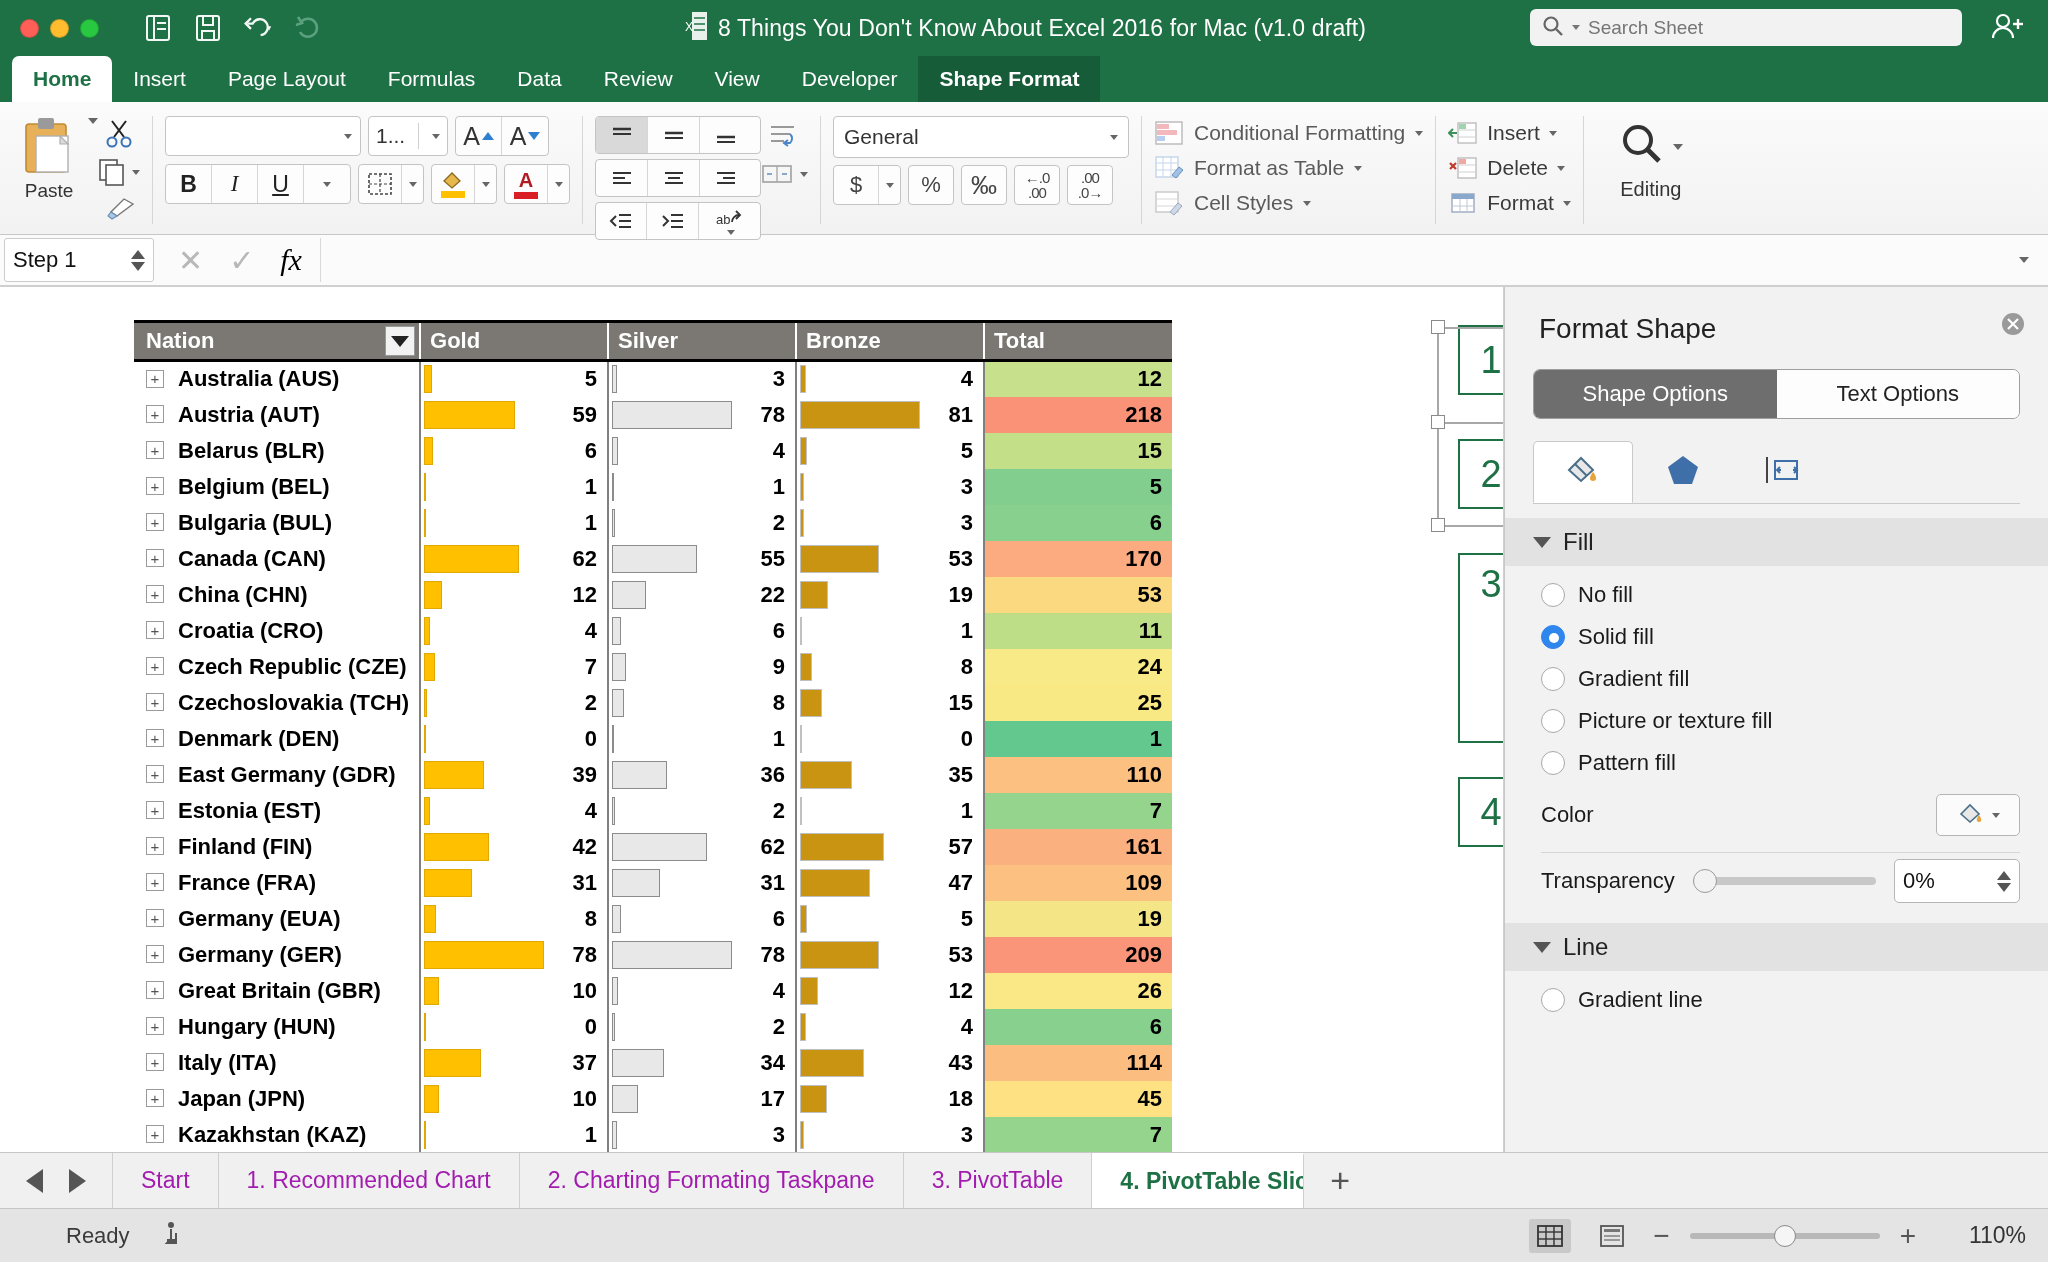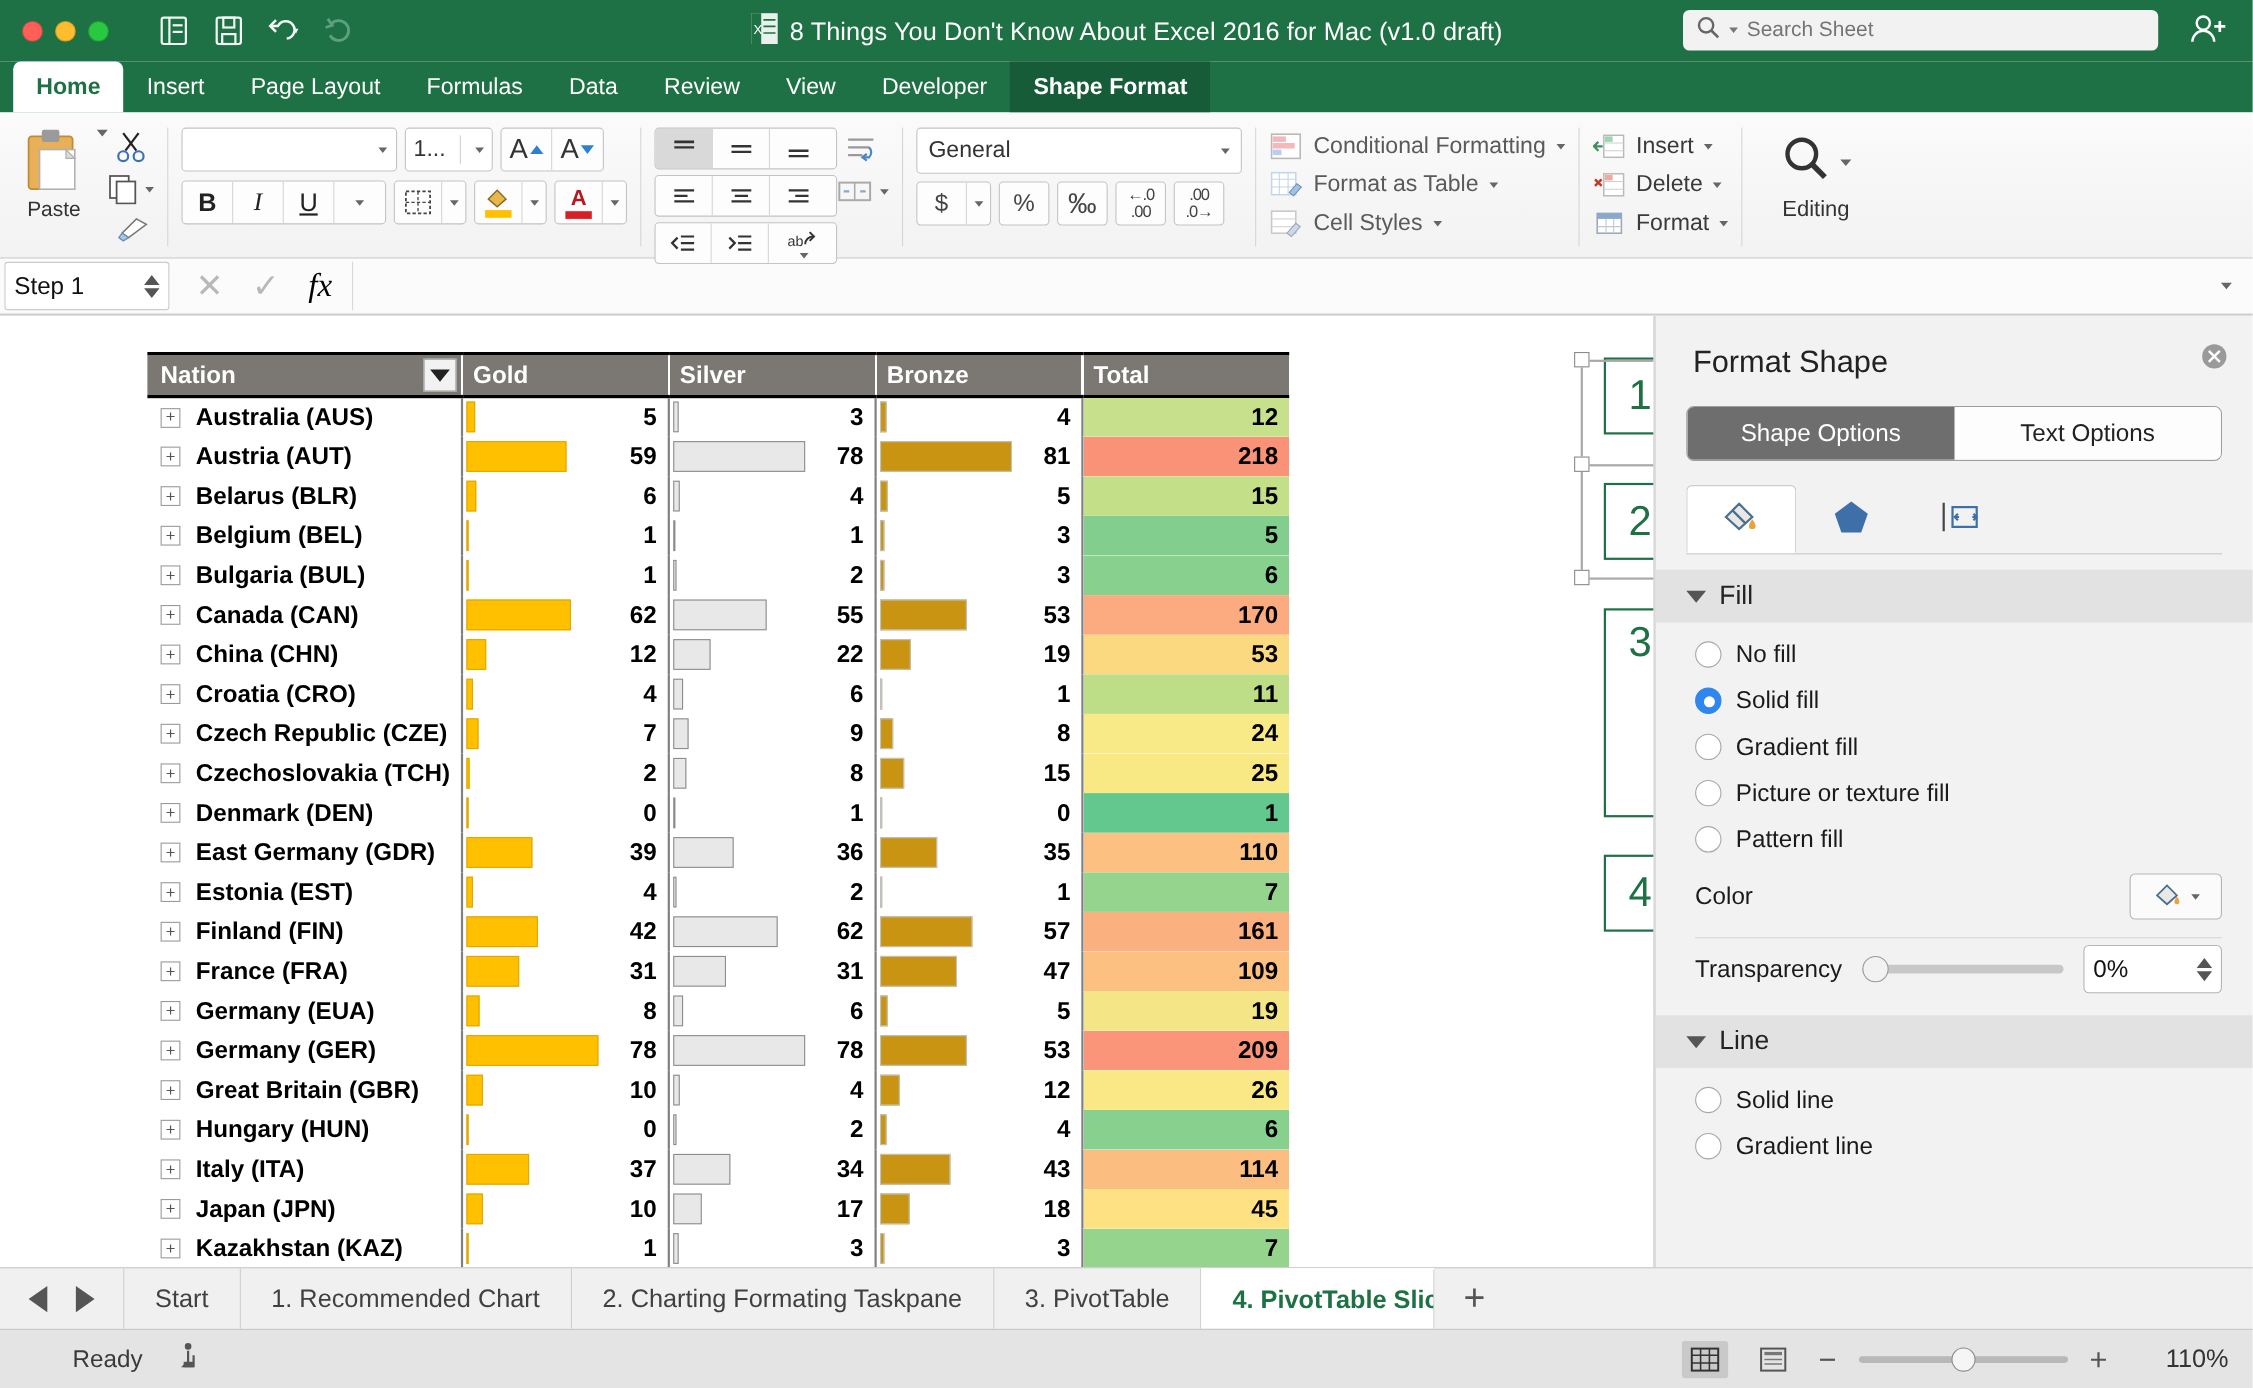--- a/index.html
+++ b/index.html
@@ -241,21 +241,21 @@
 
   
   .tabbar {
     flex: 0 0 56px; background: #f0f0f0; display: flex; align-items: stretch;
     border-top: 1px solid #c6c6c6;
   }
   .navarrows { display: flex; align-items: center; gap: 26px; padding: 0 26px; border-right: 1px solid #cfcfcf; }
   .nav-l { width: 0; height: 0; border-top: 12px solid transparent; border-bottom: 12px solid transparent; border-right: 17px solid #555; }
   .nav-r { width: 0; height: 0; border-top: 12px solid transparent; border-bottom: 12px solid transparent; border-left: 17px solid #555; }
   .stab {
-    display: flex; align-items: center; padding: 0 28px; font-size: 23px; color: #404040;
+    display: flex; align-items: center; padding: 0 28px; font-size: 23px; color: #a21caf;
     border-right: 1px solid #cfcfcf; white-space: nowrap;
   }
   .stab.active { background: #fff; color: #1e7145; font-weight: bold; border-top: 2px solid #fff; }
   .addsheet { display: flex; align-items: center; padding: 0 26px; font-size: 34px; color: #555; }
 
   
   .statusbar {
     flex: 0 0 54px; background: #e4e4e4; display: flex; align-items: center;
     border-top: 1px solid #c6c6c6; padding: 0 22px;
   }
@@ -1031,24 +1031,20 @@
               <span class="d"></span>
             </span>
         </span>
       </div>
 
       <div class="sect-head">
         <span class="tri-r"></span>
         <span>Line</span>
       </div>
       <div class="radios">
-        <label class="radio">
-          <span class="rdot"></span>
-          <span>Solid line</span>
-        </label>
         <label class="radio">
           <span class="rdot"></span>
           <span>Gradient line</span>
         </label>
       </div>
     </div>
   </div>
 
   <div class="tabbar">
     <div class="navarrows">

